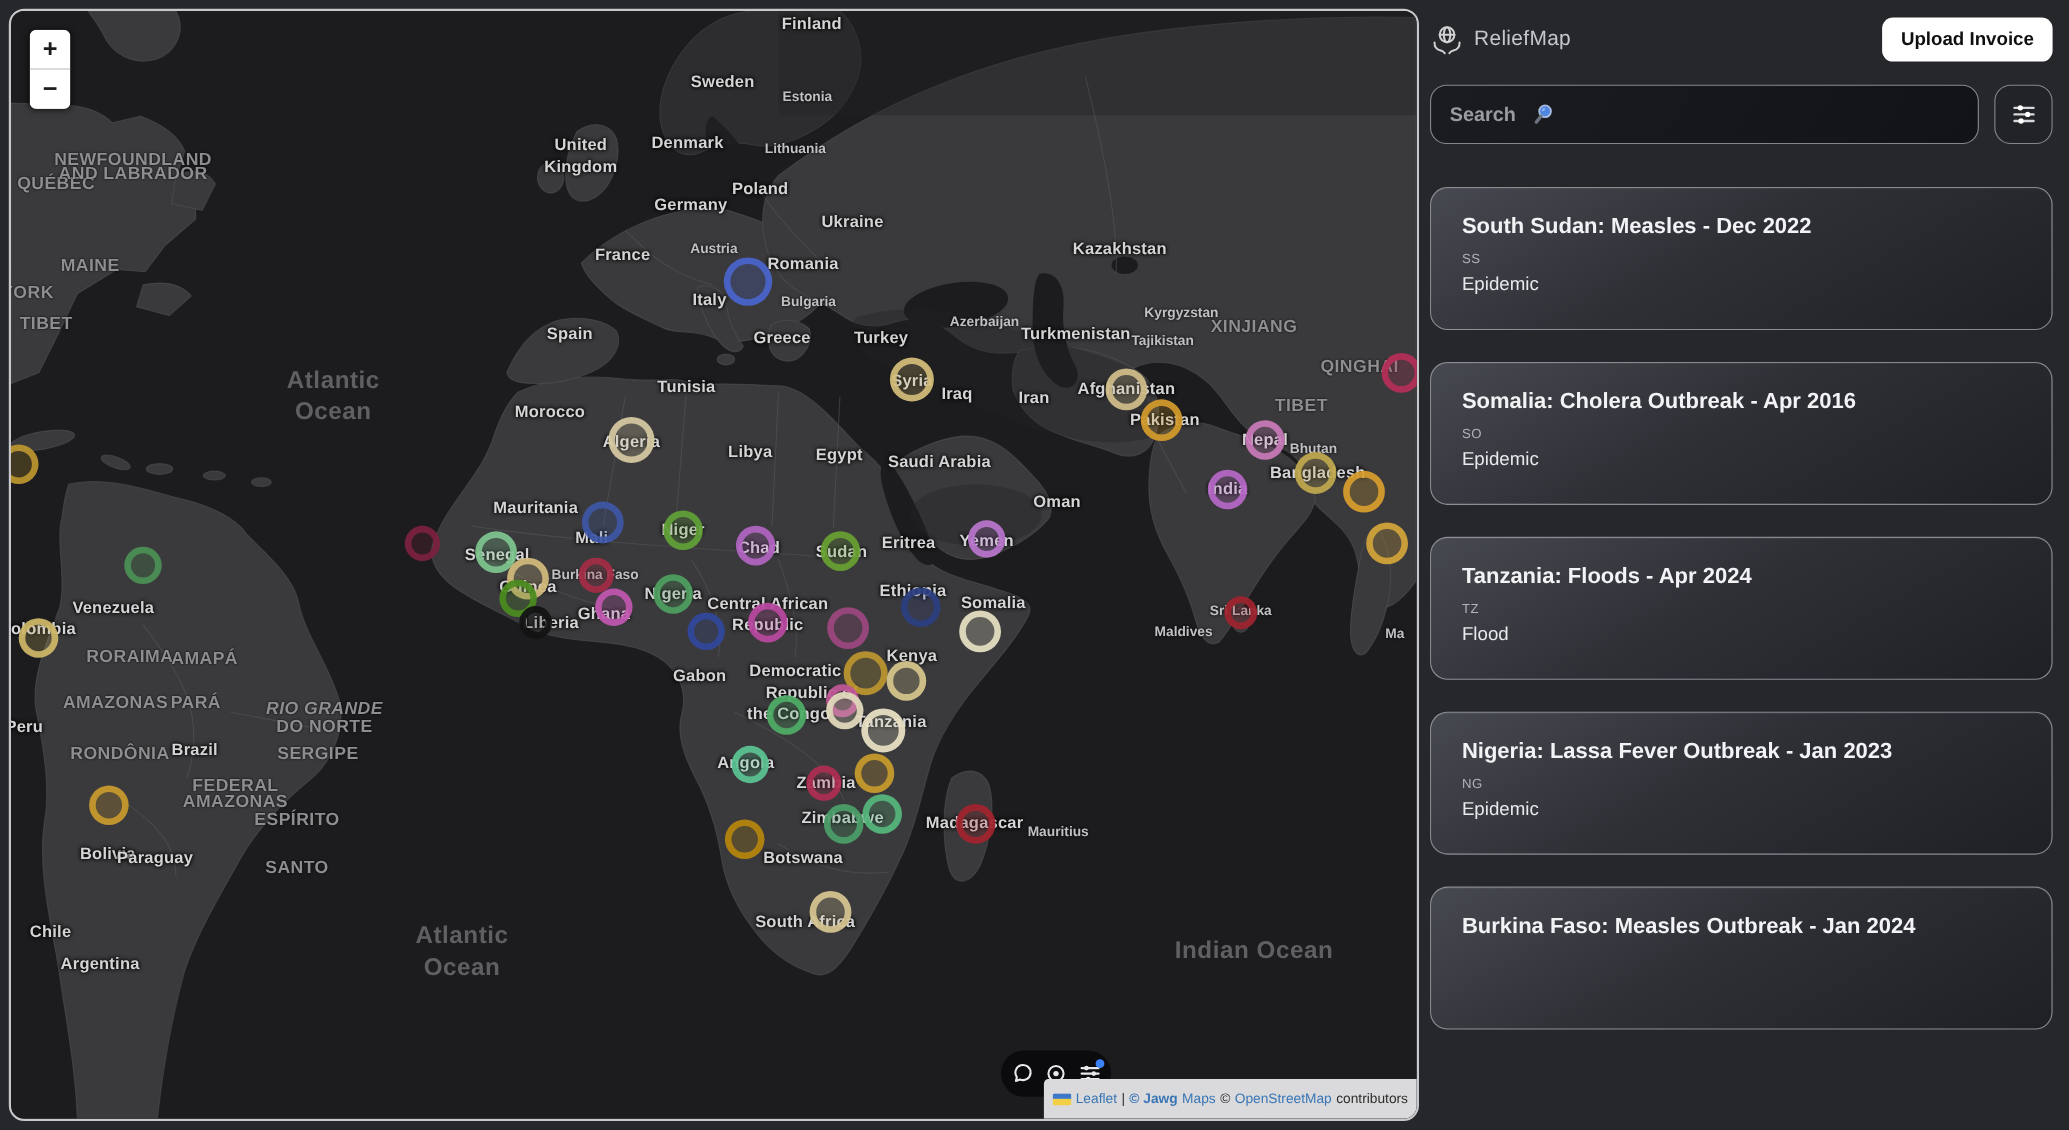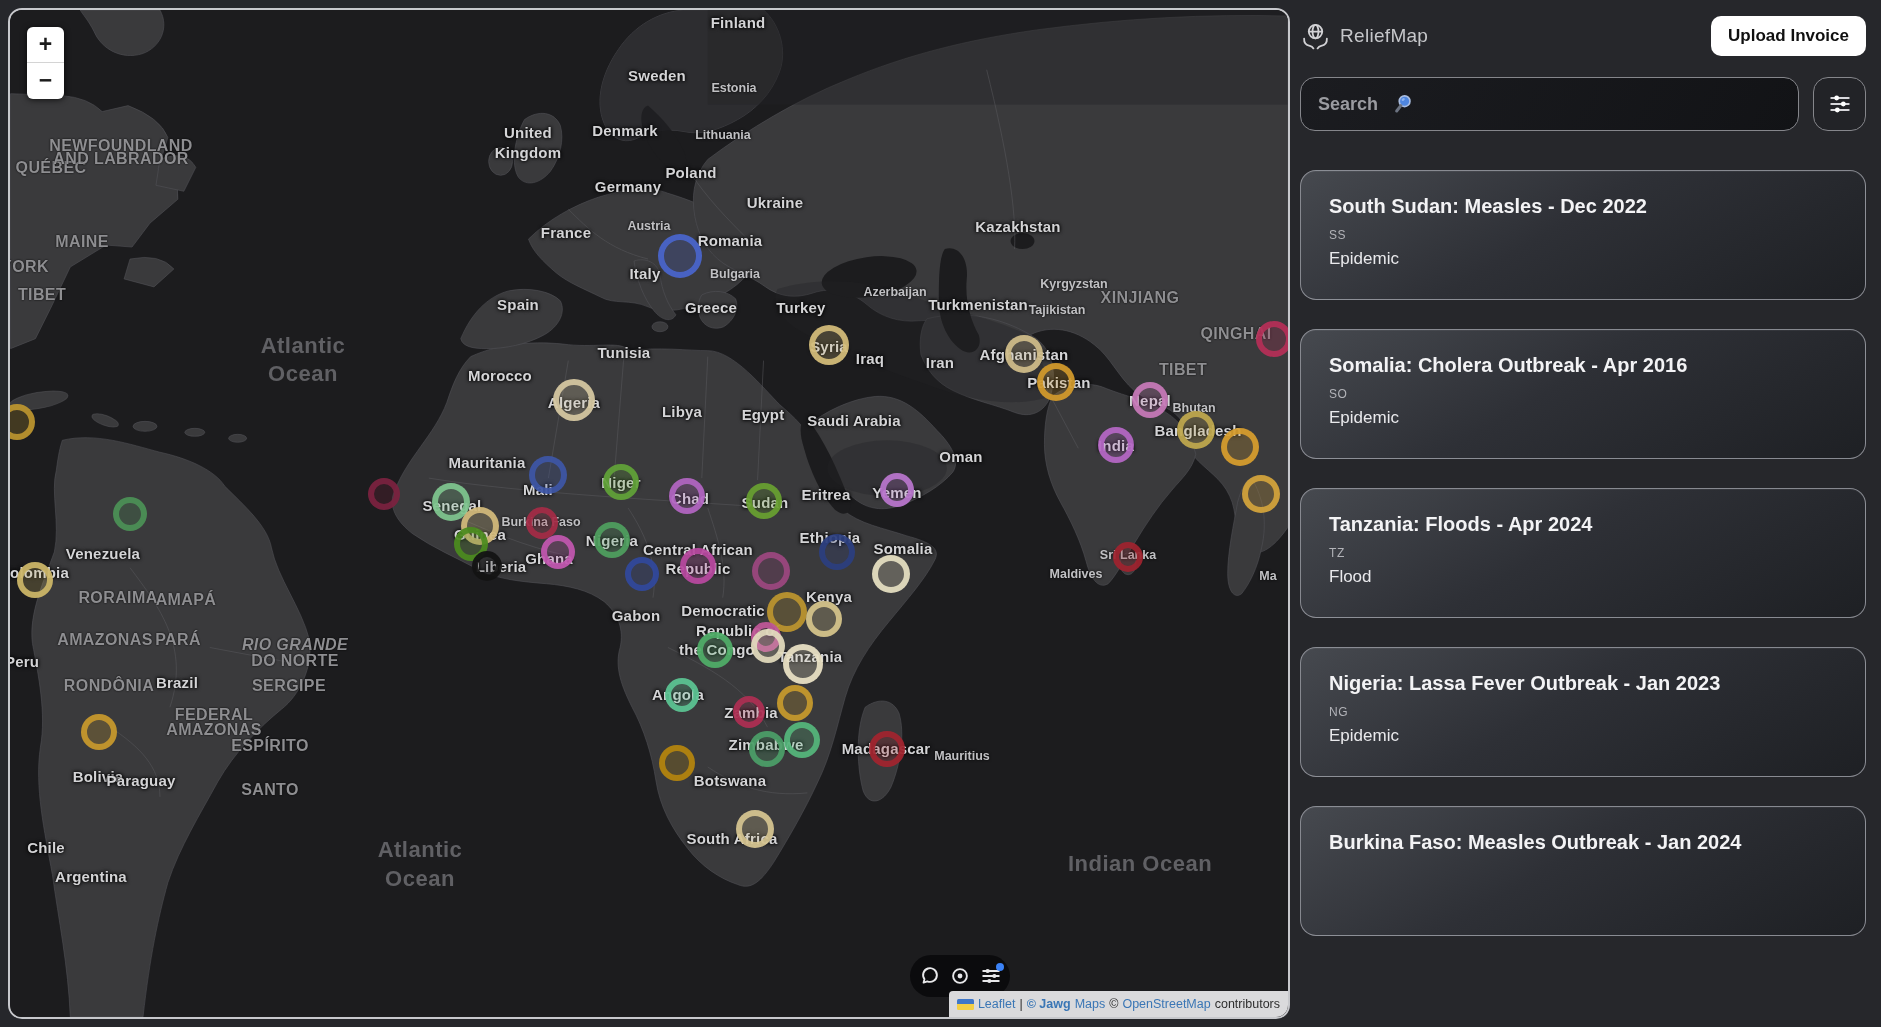--- a/index.html
+++ b/index.html
@@ -25,21 +25,21 @@
     font-weight:bold; text-align:center; line-height:34px; cursor:pointer; user-select:none; }
   .zoom-btn.zin { border-bottom:1px solid #d4d4d4; }
 
   
   .map-pill { position:absolute; left:900px; top:945px; width:100px; height:42px; background:#0b0b0d;
     border-radius:21px; display:flex; align-items:center; justify-content:space-evenly; z-index:10; }
   .pill-btn { position:relative; width:22px; height:22px; display:flex; align-items:center; justify-content:center; cursor:pointer; }
   .notif-dot { position:absolute; right:-2px; top:-2px; width:8px; height:8px; border-radius:50%; }
 
   
-  .attribution { position:absolute; right:0; bottom:0; height:26px; background:#dadadc; z-index:10;
+  .attribution { position:absolute; right:0; bottom:0; height:36px; background:#dadadc; z-index:10;
     display:flex; align-items:center; gap:4px; padding:0 8px; font-size:12.5px; color:#2e2e2e;
     border-top-left-radius:4px; }
   .attribution .link { color:#3a76b5; text-decoration:none; cursor:pointer; }
   .attribution .bold { font-weight:bold; }
   .flag { display:inline-block; width:17px; height:11px; border-radius:1.5px; overflow:hidden; }
   .flag .half { display:block; width:100%; height:50%; }
 
   
   .sidebar { position:absolute; left:1300px; top:0; width:566px; height:1027px; }
   .side-header { position:absolute; left:0; right:0; top:14px; height:44px; display:flex; align-items:center; }

